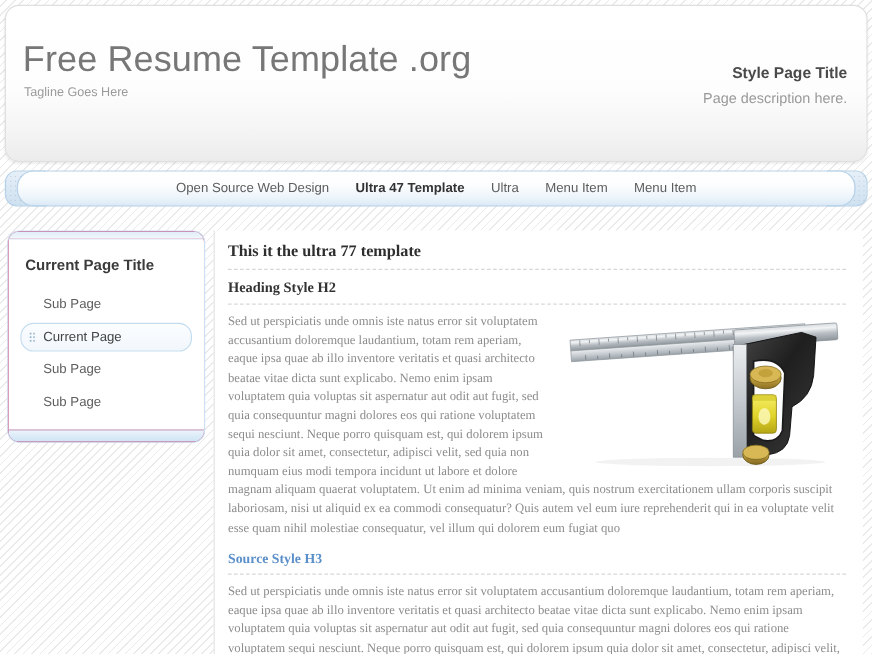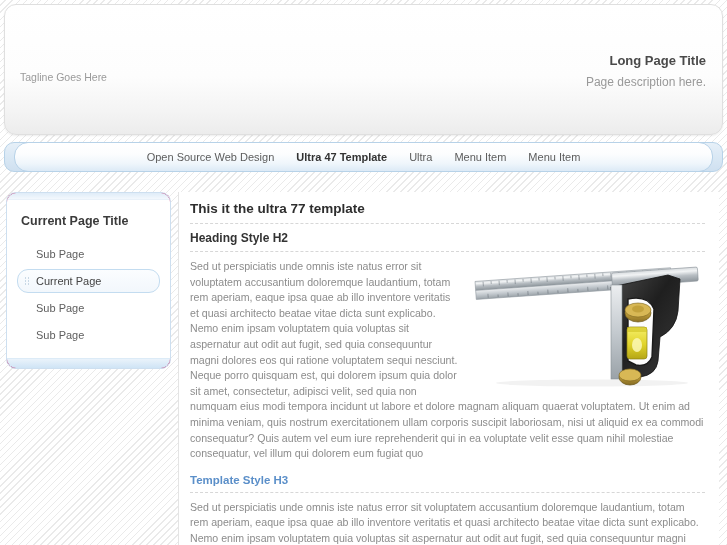--- a/index.html
+++ b/index.html
@@ -205,20 +205,21 @@
     position: absolute;
     left: 178px;
     top: 192px;
     width: 541px;
     height: 353px;
     box-sizing: border-box;
     background: #ffffff;
     border-left: 1px solid #e4e4e4;
     padding: 9px 14px 0 11px;
     overflow: hidden;
+    font-family: Liberation Serif, serif;
   }
   .h1 {
     font-size: 13.5px;
     font-weight: bold;
     color: #2e2e2e;
     margin: 0 0 7px 0;
   }
   .rule {
     border: 0;
     border-top: 1px dashed #d7d7d7;
@@ -268,22 +269,23 @@
     content: "";
     display: block;
     clear: both;
   }
 </style>
 </head>
 <body>
 
 <div class="header-wrap">
   <div class="header-inner">
+    <div class="site-title">Free Resume Template .org</div>
     <div class="tagline">Tagline Goes Here</div>
-    <div class="page-title">Long Page Title</div>
+    <div class="page-title">Style Page Title</div>
     <div class="page-desc">Page description here.</div>
   </div>
 </div>
 
 <div class="nav-wrap">
   <div class="nav-endcap left"></div>
   <div class="nav-endcap right"></div>
   <nav class="nav-bar">
     <span class="nav-item">Open Source Web Design</span>
     <span class="nav-item active">Ultra 47 Template</span>
@@ -425,16 +427,16 @@
         <ellipse cx="158" cy="110" rx="11" ry="6" fill="#d8b855" stroke="#7d6722" stroke-width="0.6"></ellipse>
 
         <ellipse cx="120" cy="118" rx="96" ry="3.5" fill="#000" opacity="0.05"></ellipse>
       </svg>
     </figure>
     <p class="body-text">Sed ut perspiciatis unde omnis iste natus error sit voluptatem accusantium doloremque laudantium, totam rem aperiam, eaque ipsa quae ab illo inventore veritatis et quasi architecto beatae vitae dicta sunt explicabo. Nemo enim ipsam voluptatem quia voluptas sit aspernatur aut odit aut fugit, sed quia consequuntur magni dolores eos qui ratione voluptatem sequi nesciunt. Neque porro quisquam est, qui dolorem ipsum quia dolor sit amet, consectetur, adipisci velit, sed quia non numquam eius modi tempora incidunt ut labore et dolore magnam aliquam quaerat voluptatem. Ut enim ad minima veniam, quis nostrum exercitationem ullam corporis suscipit laboriosam, nisi ut aliquid ex ea commodi consequatur? Quis autem vel eum iure reprehenderit qui in ea voluptate velit esse quam nihil molestiae consequatur, vel illum qui dolorem eum fugiat quo</p>
   </div>
 
   <div class="section-gap"></div>
 
-  <h3 class="h3">Template Style H3</h3>
+  <h3 class="h3">Source Style H3</h3>
   <hr class="rule">
   <p class="body-text">Sed ut perspiciatis unde omnis iste natus error sit voluptatem accusantium doloremque laudantium, totam rem aperiam, eaque ipsa quae ab illo inventore veritatis et quasi architecto beatae vitae dicta sunt explicabo. Nemo enim ipsam voluptatem quia voluptas sit aspernatur aut odit aut fugit, sed quia consequuntur magni dolores eos qui ratione voluptatem sequi nesciunt. Neque porro quisquam est, qui dolorem ipsum quia dolor sit amet, consectetur, adipisci velit, sed quia non</p>
 </main>
 
 </body></html>

